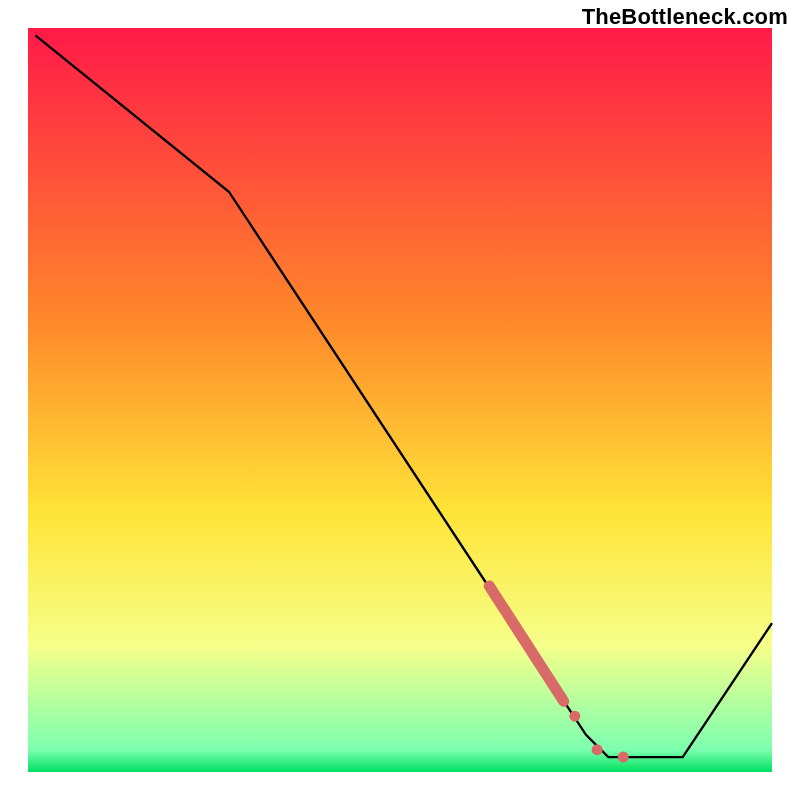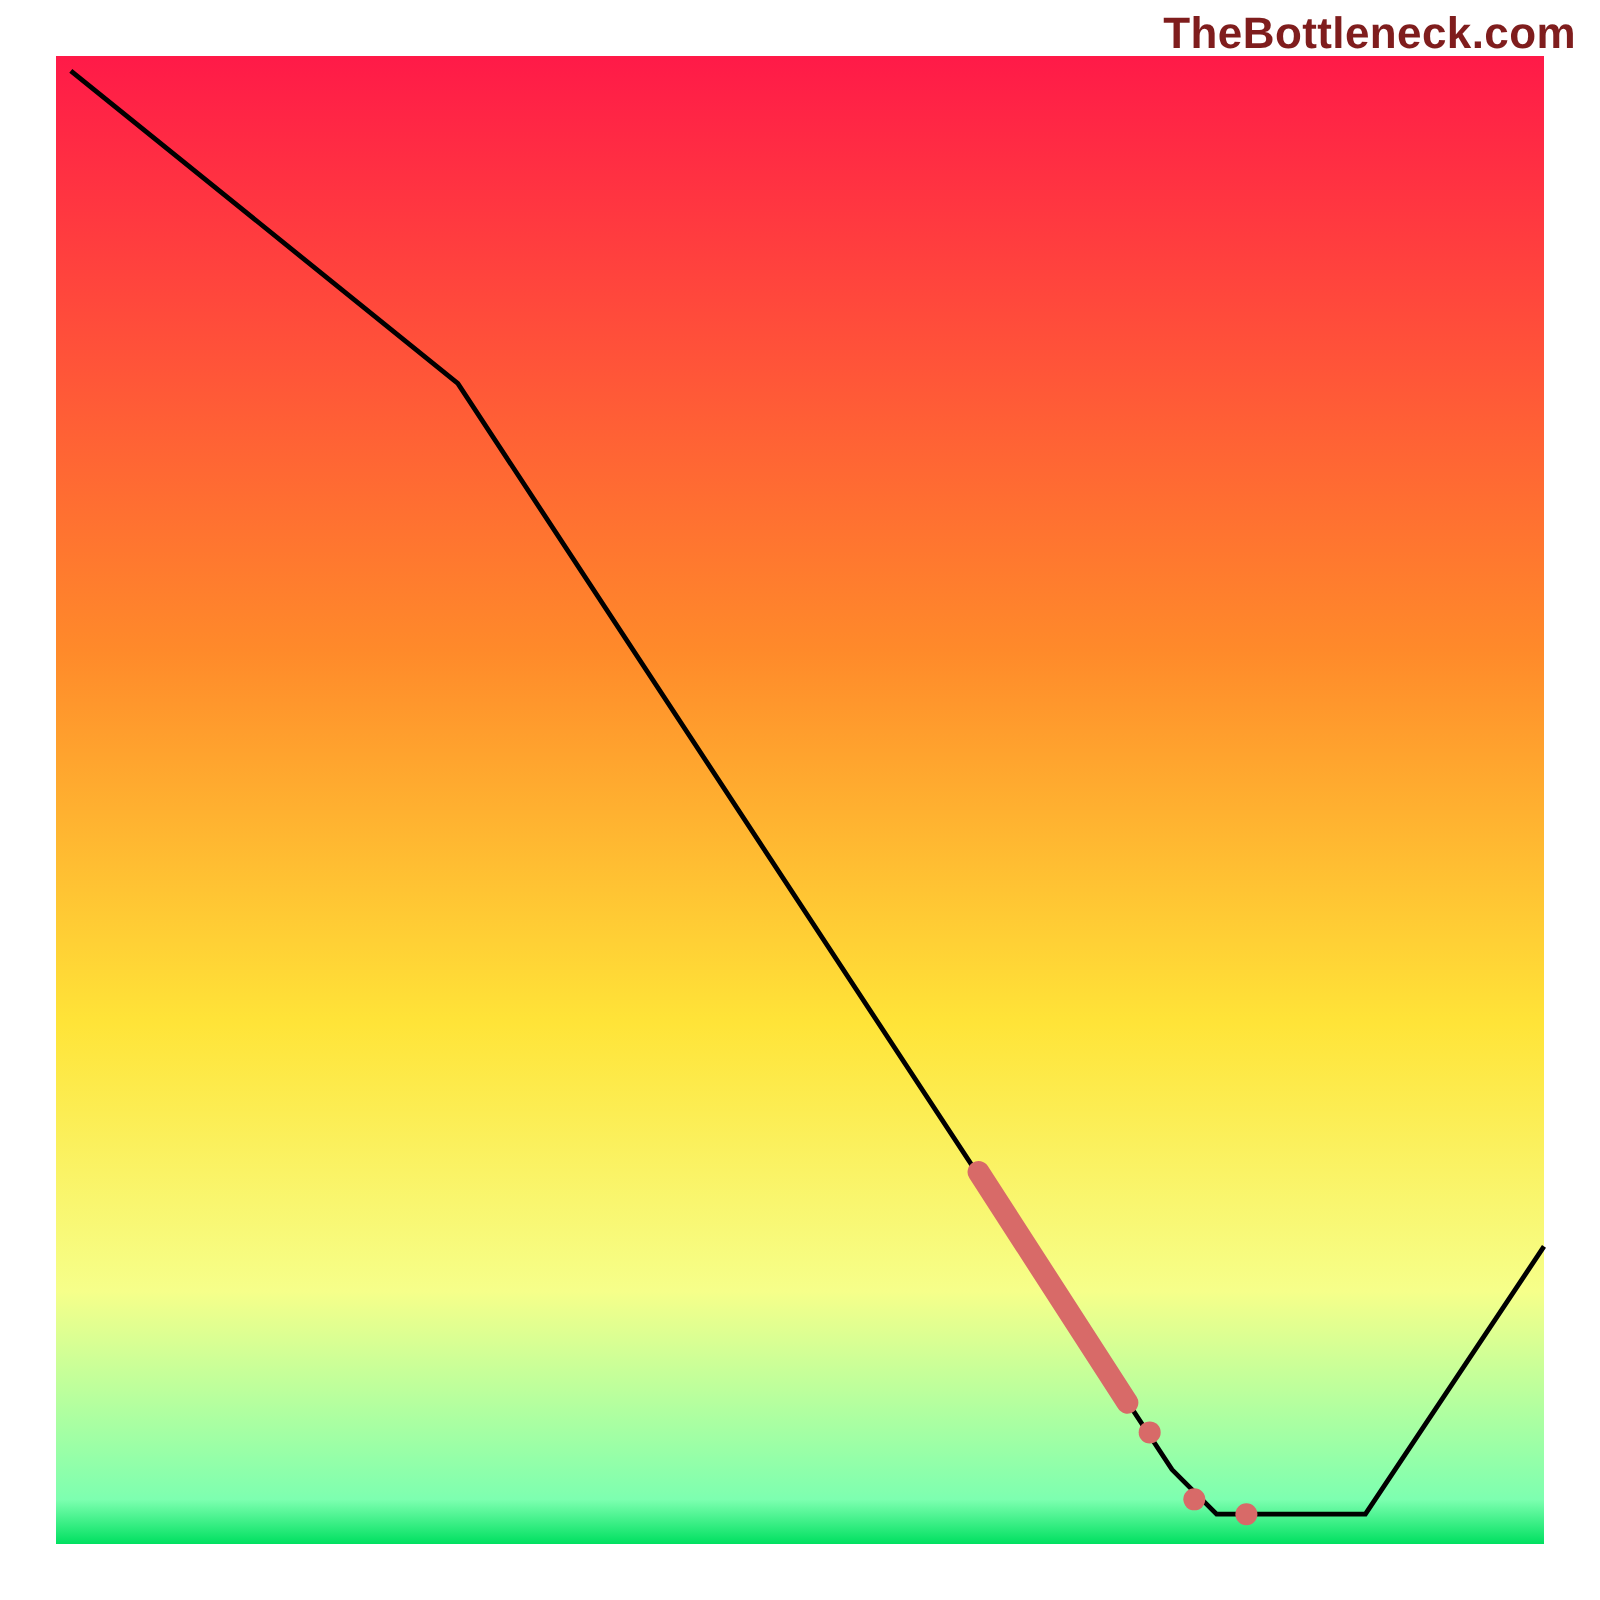--- a/index.html
+++ b/index.html
@@ -15,21 +15,21 @@
     width: 800px;
     height: 800px;
     background: #ffffff;
   }
   .watermark {
     position: absolute;
     top: 4px;
     right: 12px;
     font-size: 22px;
     font-weight: 600;
-    color: #7f1d1d;
+    color: #000000;
     letter-spacing: 0.2px;
     z-index: 5;
   }
   svg {
     position: absolute;
     left: 0;
     top: 0;
   }
 </style>
 </head>

